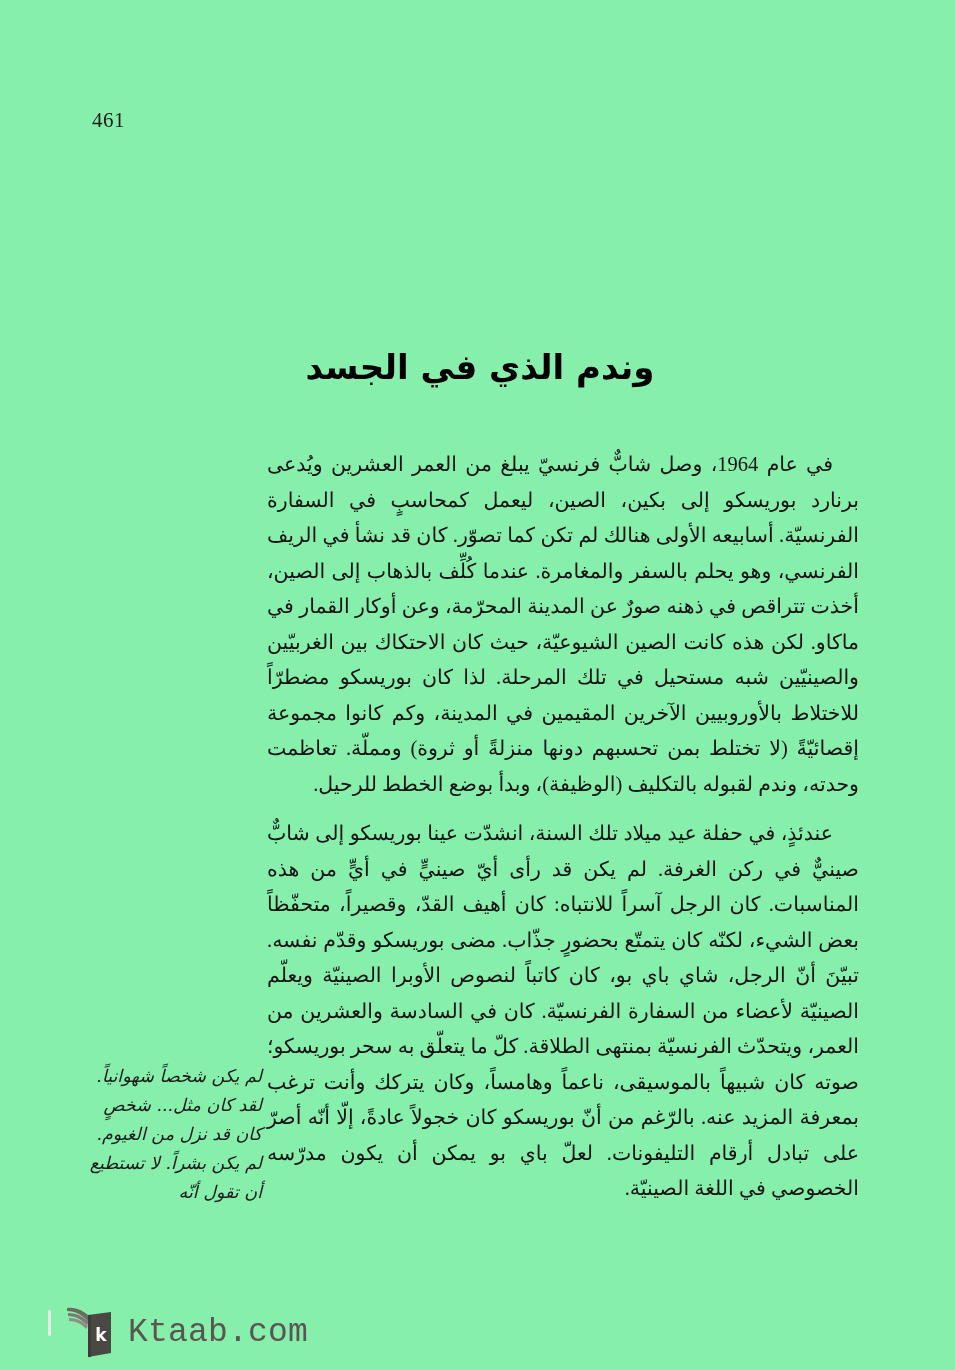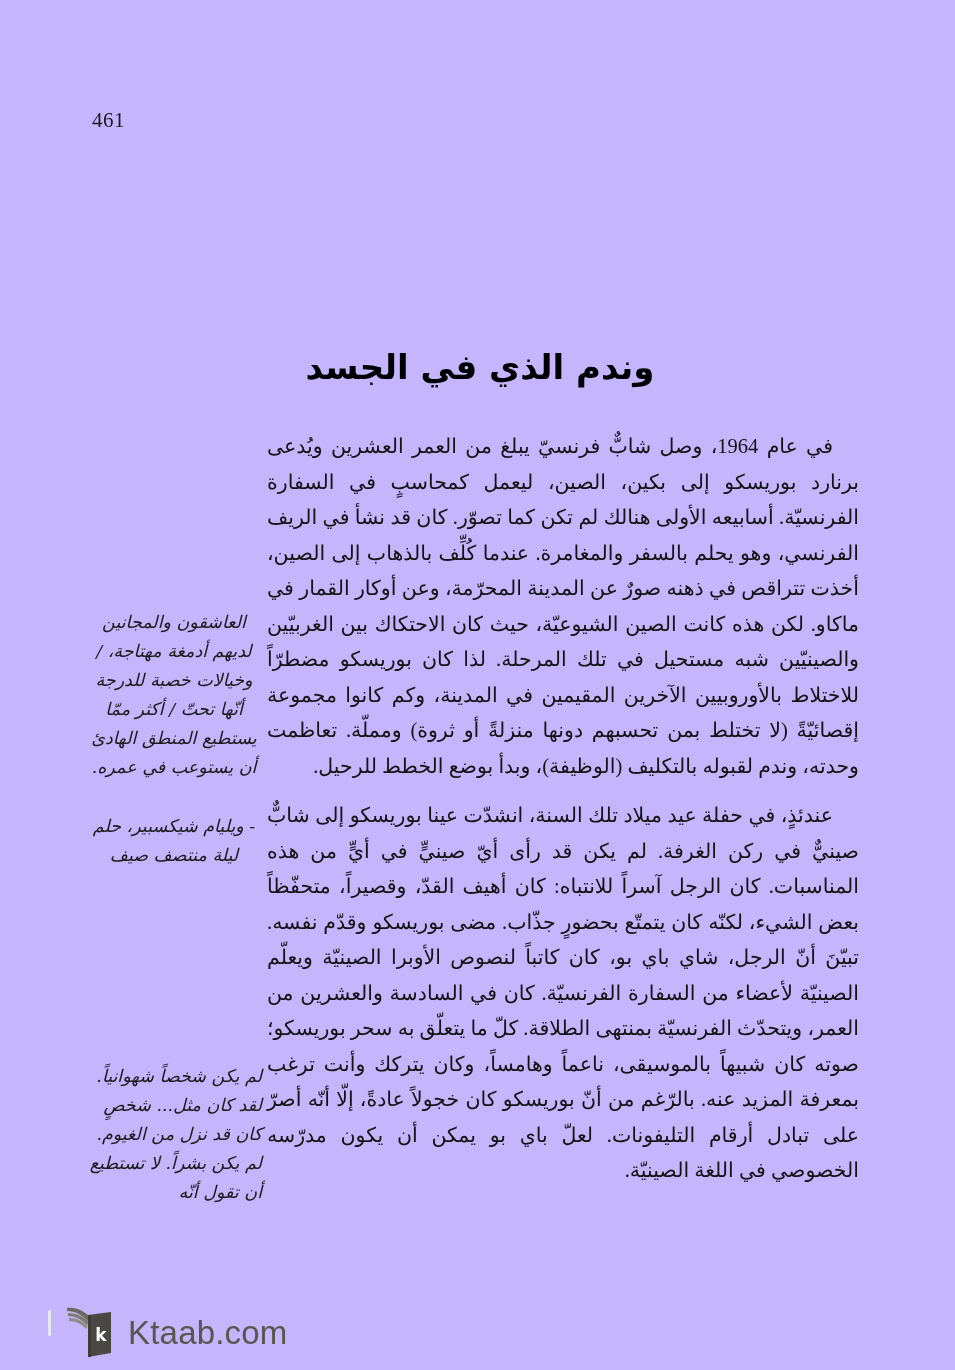--- a/index.html
+++ b/index.html
@@ -5,21 +5,21 @@
   html, body {
     margin: 0;
     padding: 0;
     background: #ffffff;
   }
 
   .page {
     position: relative;
     width: 955px;
     height: 1370px;
-    background: #c4b5fd;
+    background: #86efac;
     overflow: hidden;
     font-family: "Liberation Serif", "DejaVu Serif", serif;
     color: #111111;
   }
 
   
   .page-number {
     position: absolute;
     left: 92px;
     top: 108px;
@@ -43,21 +43,21 @@
     font-size: 34px;
     line-height: 1.35;
     color: #000000;
     direction: rtl;
   }
 
   
   .body-column {
     position: absolute;
     right: 96px;
-    top: 429px;
+    top: 447px;
     width: 592px;
     direction: rtl;
     text-align: justify;
     text-justify: inter-word;
   }
 
   .body-paragraph {
     margin: 0 0 14px 0;
     font-family: "Liberation Serif", "DejaVu Serif", serif;
     font-size: 20.5px;
@@ -111,21 +111,21 @@
   .book-logo {
     position: relative;
     width: 52px;
     height: 56px;
     flex: 0 0 auto;
   }
 
   .book-logo svg { display: block; }
 
   .watermark-text {
-    font-family: Liberation Sans, sans-serif;
+    font-family: Liberation Mono, monospace;
     font-size: 33px;
     font-weight: 400;
     color: #58564f;
     letter-spacing: 0.2px;
     line-height: 1;
   }
 
   
   .page-edge-artifact {
     position: absolute;
@@ -144,24 +144,20 @@
 
   <div class="page-number">461</div>
 
   <h1 class="chapter-title">وندم الذي في الجسد</h1>
 
   <div class="body-column">
     <p class="body-paragraph">في عام 1964، وصل شابٌّ فرنسيّ يبلغ من العمر العشرين ويُدعى برنارد بوريسكو إلى بكين، الصين، ليعمل كمحاسبٍ في السفارة الفرنسيّة. أسابيعه الأولى هنالك لم تكن كما تصوّر. كان قد نشأ في الريف الفرنسي، وهو يحلم بالسفر والمغامرة. عندما كُلِّف بالذهاب إلى الصين، أخذت تتراقص في ذهنه صورٌ عن المدينة المحرّمة، وعن أوكار القمار في ماكاو. لكن هذه كانت الصين الشيوعيّة، حيث كان الاحتكاك بين الغربيّين والصينيّين شبه مستحيل في تلك المرحلة. لذا كان بوريسكو مضطرّاً للاختلاط بالأوروبيين الآخرين المقيمين في المدينة، وكم كانوا مجموعة إقصائيّةً (لا تختلط بمن تحسبهم دونها منزلةً أو ثروة) ومملّة. تعاظمت وحدته، وندم لقبوله بالتكليف (الوظيفة)، وبدأ بوضع الخطط للرحيل.</p>
     <p class="body-paragraph">عندئذٍ، في حفلة عيد ميلاد تلك السنة، انشدّت عينا بوريسكو إلى شابٌّ صينيٌّ في ركن الغرفة. لم يكن قد رأى أيّ صينيٍّ في أيٍّ من هذه المناسبات. كان الرجل آسراً للانتباه: كان أهيف القدّ، وقصيراً، متحفّظاً بعض الشيء، لكنّه كان يتمتّع بحضورٍ جذّاب. مضى بوريسكو وقدّم نفسه. تبيّنَ أنّ الرجل، شاي باي بو، كان كاتباً لنصوص الأوبرا الصينيّة ويعلّم الصينيّة لأعضاء من السفارة الفرنسيّة. كان في السادسة والعشرين من العمر، ويتحدّث الفرنسيّة بمنتهى الطلاقة. كلّ ما يتعلّق به سحر بوريسكو؛ صوته كان شبيهاً بالموسيقى، ناعماً وهامساً، وكان يتركك وأنت ترغب بمعرفة المزيد عنه. بالرّغم من أنّ بوريسكو كان خجولاً عادةً، إلّا أنّه أصرّ على تبادل أرقام التليفونات. لعلّ باي بو يمكن أن يكون مدرّسه الخصوصي في اللغة الصينيّة.</p>
   </div>
 
-  <aside class="margin-note" id="margin-note-1">
-    <span class="note-body">العاشقون والمجانين لديهم أدمغة مهتاجة، / وخيالات خصبة للدرجة أنّها تحتّ / أكثر ممّا يستطيع المنطق الهادئ أن يستوعب في عمره.</span>
-    <span class="note-attribution">- ويليام شيكسبير، حلم ليلة منتصف صيف</span>
-  </aside>
 
   <aside class="margin-note" id="margin-note-2">
     <span class="note-body">لم يكن شخصاً شهوانياً. لقد كان مثل... شخصٍ كان قد نزل من الغيوم. لم يكن بشراً. لا تستطيع أن تقول أنّه</span>
   </aside>
 
   <div class="page-edge-artifact"></div>
 
   <div class="footer-watermark">
     <span class="book-logo">
       <svg width="52" height="56" viewBox="0 0 52 56" xmlns="http://www.w3.org/2000/svg">

